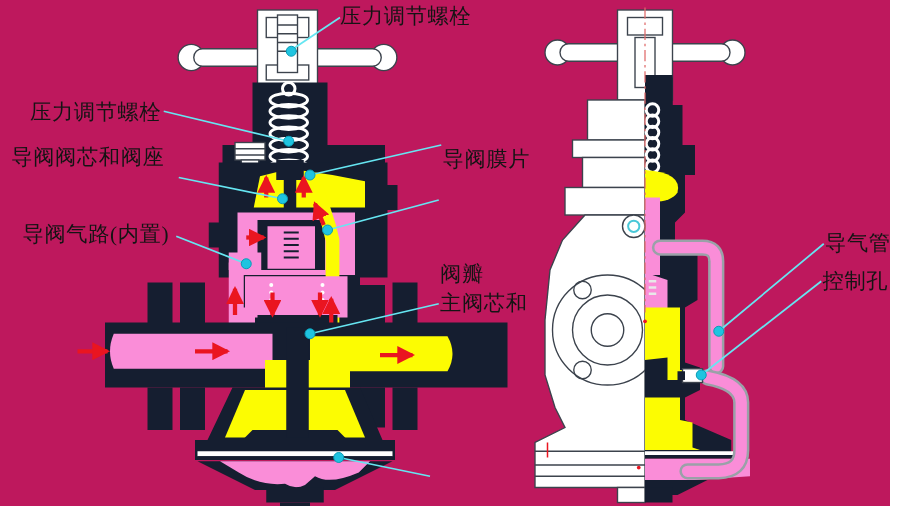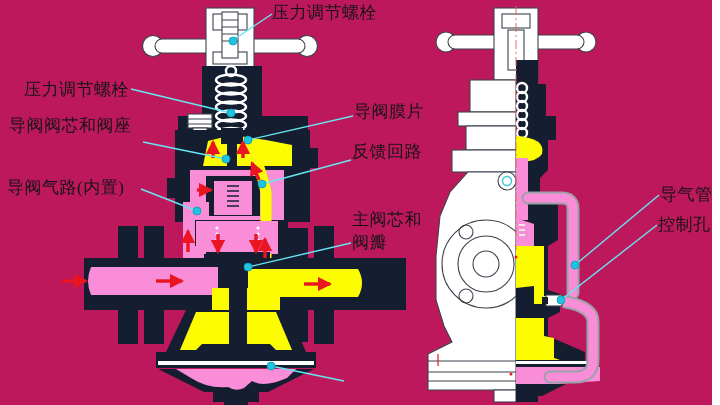--- a/index.html
+++ b/index.html
@@ -243,32 +243,31 @@
 
   <div class="lbl" style="left:272px;top:1px">
       <span>压力调节螺栓</span>
     </div>
   <div class="lbl" style="left:24px;top:78px">
       <span>压力调节螺栓</span>
     </div>
   <div class="lbl" style="left:9px;top:114px">
       <span>导阀阀芯和阀座</span>
     </div>
-  <div class="lbl" style="left:7px;top:176px">
+  <div class="lbl" style="left:18px;top:176px">
       <span>导阀气路(内置)</span>
     </div>
-  <div class="lbl" style="left:354px;top:100px">
+  <div class="lbl" style="left:354px;top:116px">
       <span>导阀膜片</span>
     </div>
   <div class="lbl" style="left:352px;top:140px">
-    <span>反馈回路</span>
   </div>
   <div class="lbl" style="left:352px;top:208px">
+    <span>阀瓣</span>
     <span>主阀芯和</span>
-    <span>阀瓣</span>
   </div>
   <div class="lbl" style="left:660px;top:183px">
       <span>导气管</span>
     </div>
   <div class="lbl" style="left:658px;top:213px">
       <span>控制孔</span>
     </div>
 </div>
 
 </body></html>

